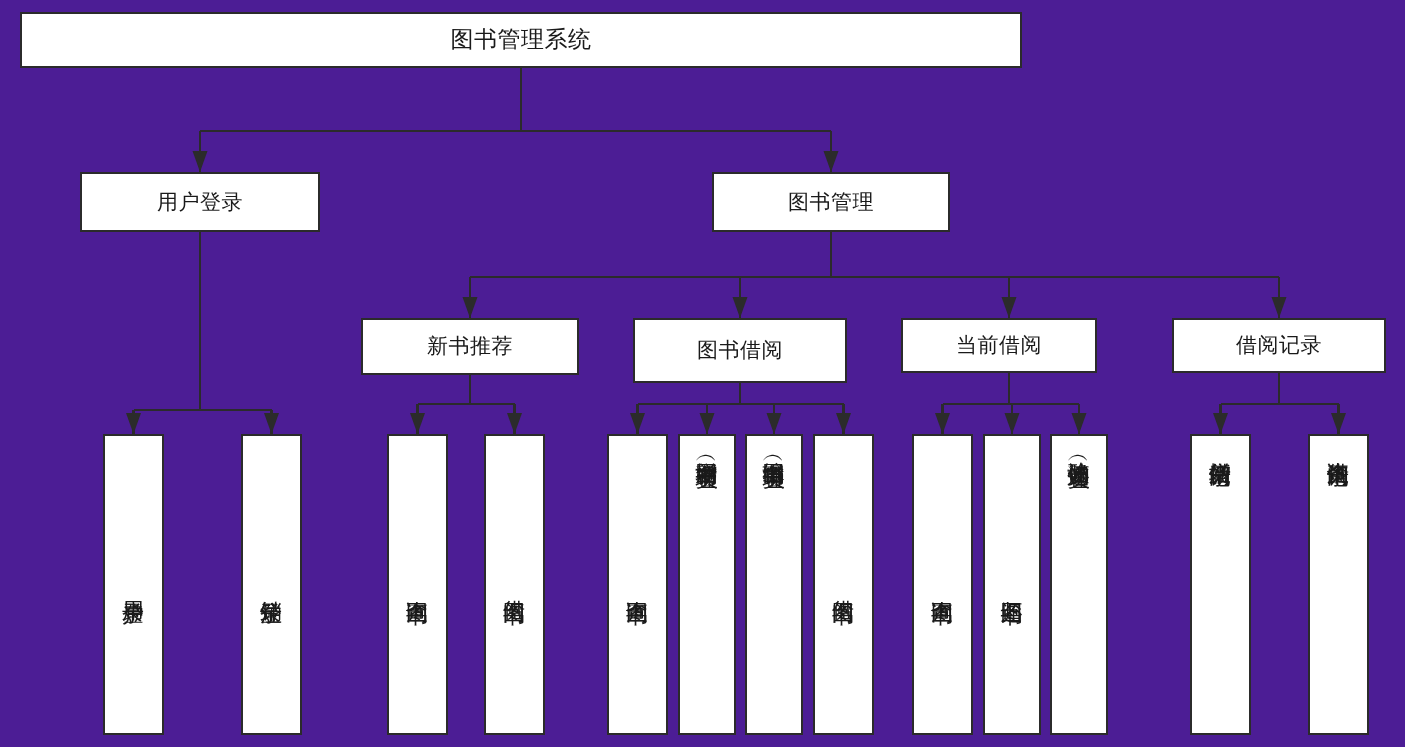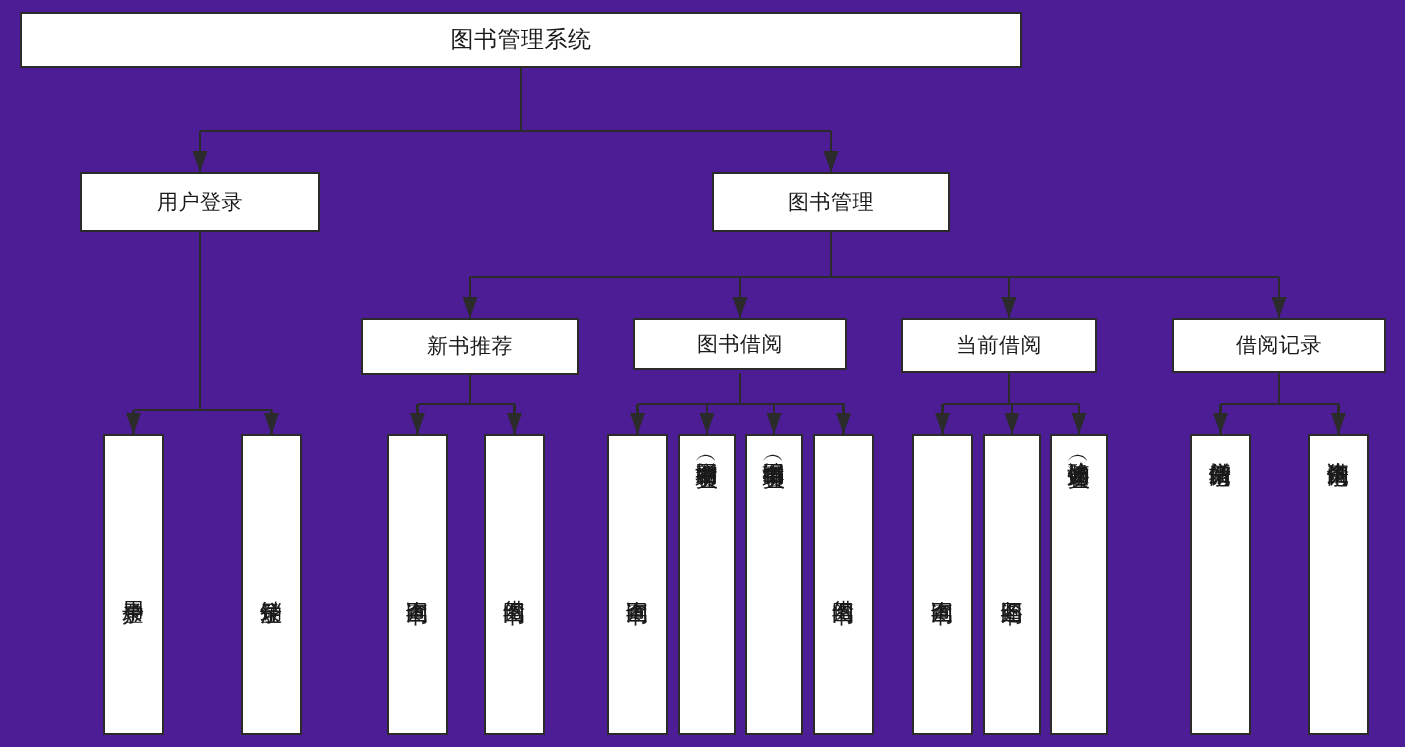--- a/index.html
+++ b/index.html
@@ -145,21 +145,21 @@
       </div>
       <div class="node horiz" style="left: 80px; top: 172px; width: 240px; height: 60px; border-color: rgb(43, 43, 43); background: rgb(255, 255, 255);">
         <span class="label">用户登录</span>
       </div>
       <div class="node horiz" style="left: 712px; top: 172px; width: 238px; height: 60px; border-color: rgb(43, 43, 43); background: rgb(255, 255, 255);">
         <span class="label">图书管理</span>
       </div>
       <div class="node horiz" style="left: 361px; top: 318px; width: 218px; height: 57px; border-color: rgb(43, 43, 43); background: rgb(255, 255, 255);">
         <span class="label">新书推荐</span>
       </div>
-      <div class="node horiz" style="left: 633px; top: 318px; width: 214px; height: 52px; border-color: rgb(43, 43, 43); background: rgb(255, 255, 255);">
+      <div class="node horiz" style="left: 633px; top: 318px; width: 214px; height: 65px; border-color: rgb(43, 43, 43); background: rgb(255, 255, 255);">
         <span class="label">图书借阅</span>
       </div>
       <div class="node horiz" style="left: 901px; top: 318px; width: 196px; height: 55px; border-color: rgb(43, 43, 43); background: rgb(255, 255, 255);">
         <span class="label">当前借阅</span>
       </div>
       <div class="node horiz" style="left: 1172px; top: 318px; width: 214px; height: 55px; border-color: rgb(43, 43, 43); background: rgb(255, 255, 255); align-items: center;">
         <span class="label">借阅记录</span>
       </div>
       <div class="node vert mid" style="left: 103px; top: 434px; width: 61px; height: 301px; border-color: rgb(43, 43, 43); background: rgb(255, 255, 255);">
         <span class="label">用户登录</span>

